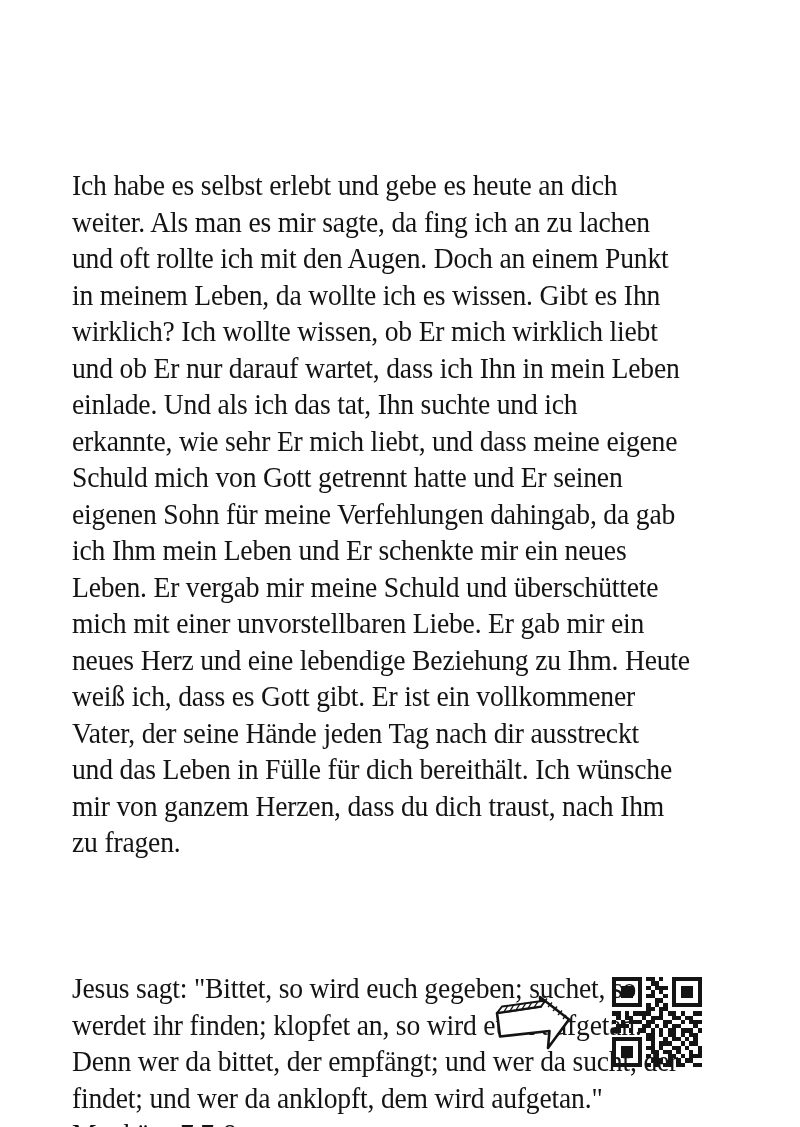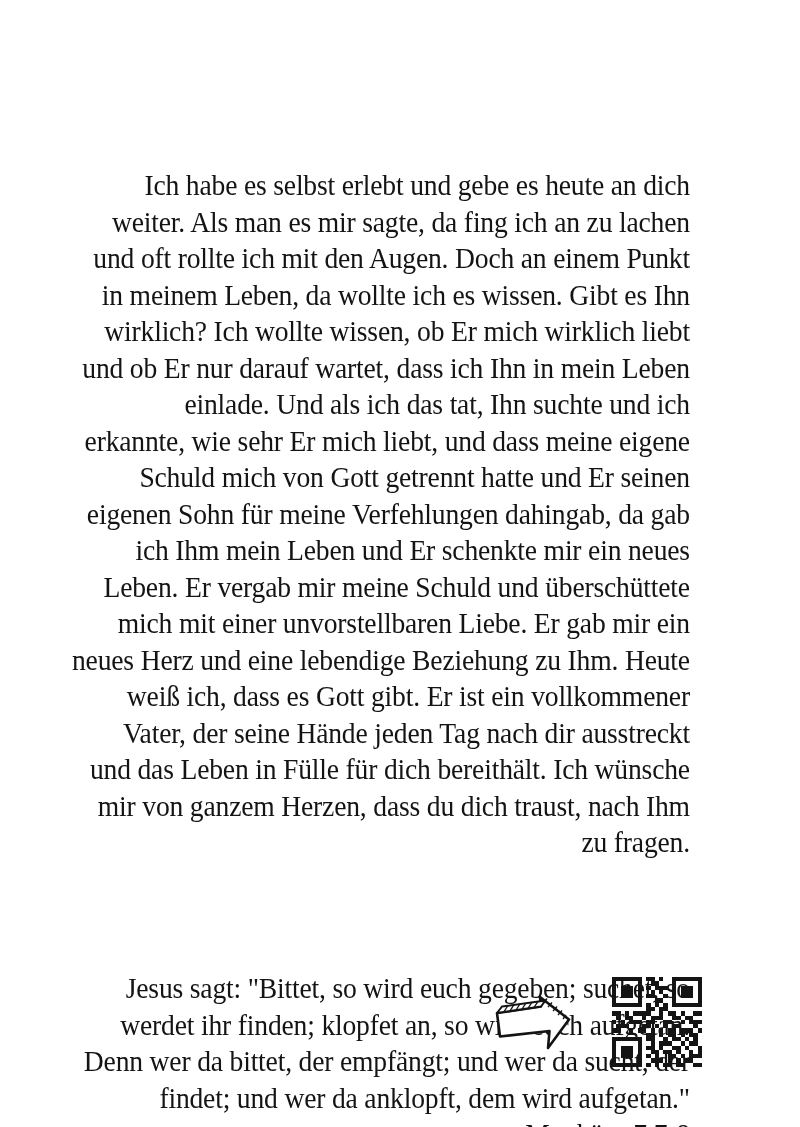--- a/index.html
+++ b/index.html
@@ -11,21 +11,20 @@
     width: 800px;
     height: 1127px;
     position: relative;
     font-family: "Liberation Serif", "DejaVu Serif", serif;
   }
   .page {
     position: absolute;
     inset: 0;
     background: #ffffff;
     overflow: hidden;
-    text-align: right;
   }
   .text-block {
     position: absolute;
     left: 72px;
     top: 94px;
     color: #141414;
     font-size: 30px;
     line-height: 36.5px;
     letter-spacing: -0.2px;
     white-space: pre;           

